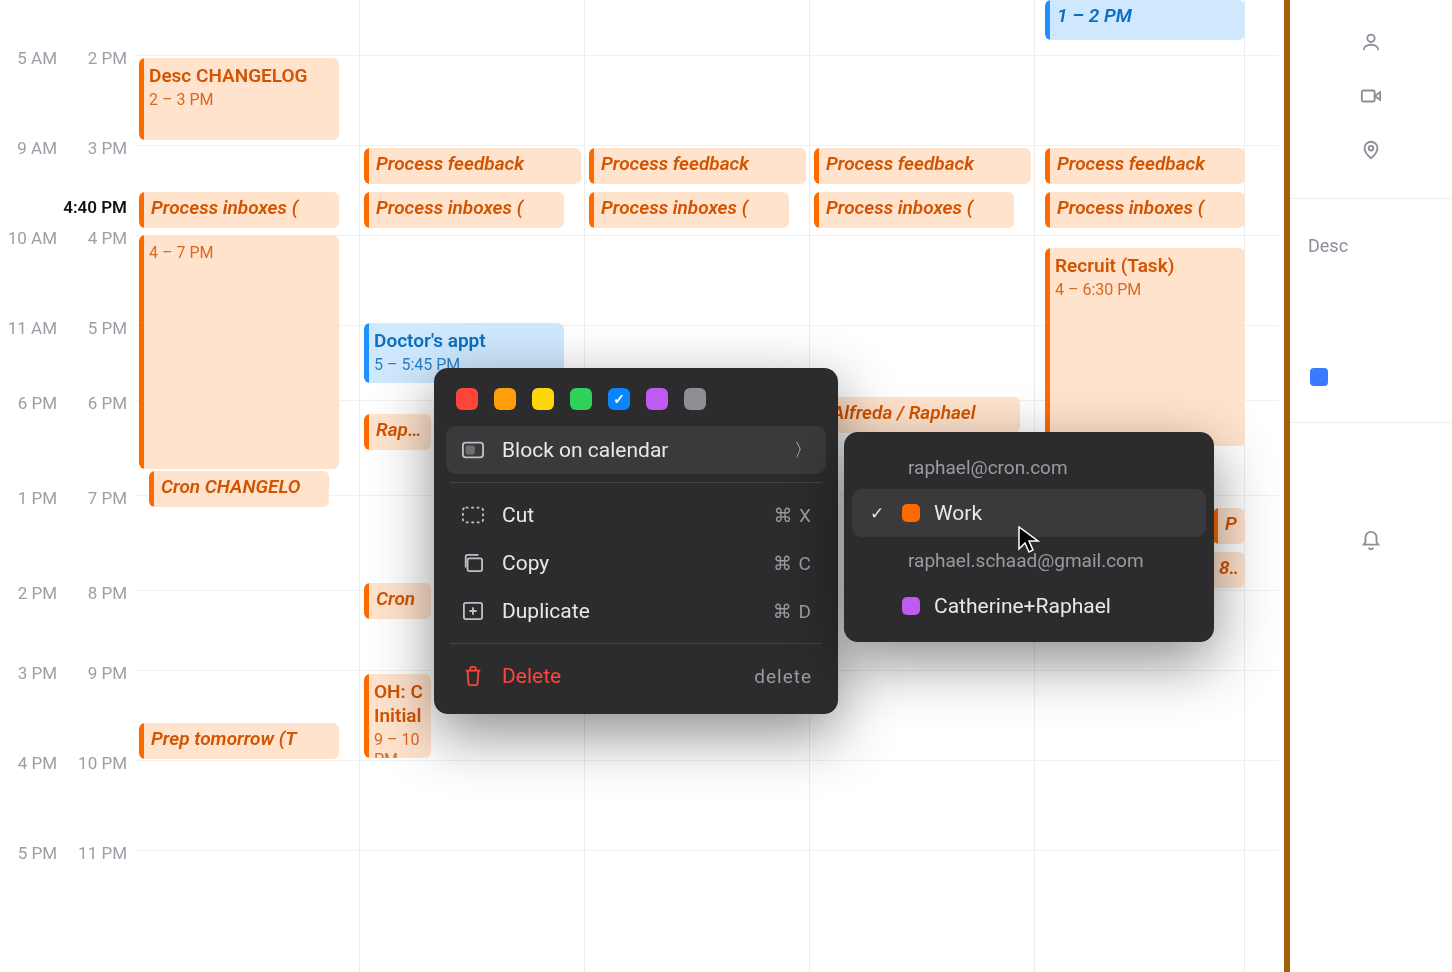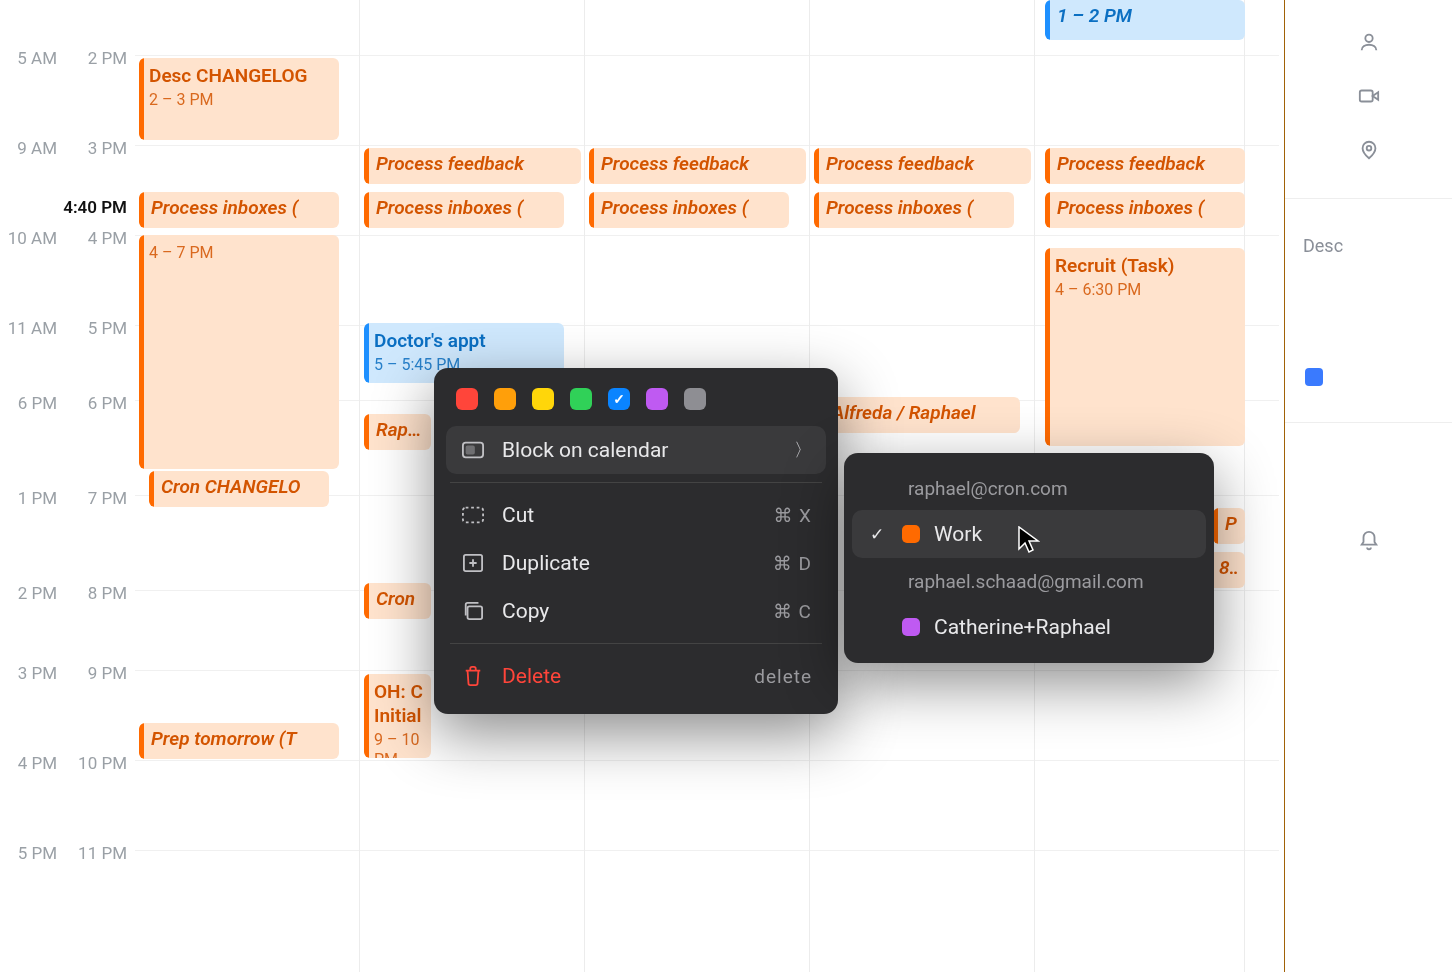--- a/index.html
+++ b/index.html
@@ -28,21 +28,21 @@
   .event-orange { background: #ffe3cd; color: #d35400; }
   .event-orange::before { content:""; position:absolute; left:0; top:0; bottom:0; width:5px; background:#ff6a00; border-radius:6px 0 0 6px; }
   .event-blue { background: #cfe8fd; color: #0b6fc2; }
   .event-blue::before { content:""; position:absolute; left:0; top:0; bottom:0; width:5px; background:#1e90ff; border-radius:6px 0 0 6px; }
   .event-title { font-weight: 600; white-space: nowrap; overflow: hidden; text-overflow: ellipsis; font-style: italic; }
   .event-titlewrap { font-weight: 600; }
   .event-sub { font-size: 16px; opacity: .85; margin-top: 2px; }
   .event-small { padding: 4px 8px 4px 12px; }
 
   
-  .rail { position: absolute; right: 0; top: 0; bottom: 0; width: 168px; border-left: 1px solid #a16207; background: #fff; }
+  .rail { position: absolute; right: 0; top: 0; bottom: 0; width: 168px; border-left: 6px solid #a16207; background: #fff; }
   .rail-inner { display:flex; flex-direction:column; align-items:center; gap:30px; padding-top:30px; }
   .rail-icon { width: 24px; height: 24px; color: #8a8f98; display:flex; align-items:center; justify-content:center; }
   .rail-sep { width: 100%; height:1px; background:#eee; margin: 6px 0; }
   .rail-text { color:#8a8f98; font-size:18px; align-self:flex-start; padding-left:18px; }
   .rail-dot { width:18px; height:18px; border-radius:4px; background:#3a7afe; align-self:flex-start; margin-left:20px; }
   .rail-gap { flex:0 0 52px; }
 
   
   .menu { position: absolute; left: 434px; top: 368px; width: 404px; background: #2c2c2e; color: #e8e8ea; border-radius: 14px; box-shadow: 0 20px 60px rgba(0,0,0,.45); padding: 14px 12px; }
   .swatch-row { display:flex; gap:16px; padding: 6px 10px 16px 10px; }
@@ -51,21 +51,21 @@
   .menu-item { display:flex; align-items:center; gap:16px; padding: 12px 14px; border-radius:10px; font-size:21px; position:relative; }
   .menu-item.hover { background:#3a3a3c; }
   .menu-kbd { position:absolute; right:14px; color:#9b9b9f; font-size:19px; letter-spacing:1px; }
   .menu-chevron { position:absolute; right:14px; color:#c0c0c4; font-size:18px; }
   .menu-sep { height:1px; background:#444; margin:8px 4px; }
   .menu-iconbox { width:26px; height:22px; display:flex; align-items:center; justify-content:center; color:#c0c0c4; }
   .menu-item.danger { color:#ff453a; }
   .menu-item.danger .menu-iconbox { color:#ff453a; }
 
   
-  .submenu { position: absolute; left: 844px; top: 432px; width: 370px; background:#2c2c2e; color:#e8e8ea; border-radius:14px; box-shadow:0 20px 60px rgba(0,0,0,.45); padding: 12px 8px; margin-top: 21px; }
+  .submenu { position: absolute; left: 844px; top: 432px; width: 370px; background:#2c2c2e; color:#e8e8ea; border-radius:14px; box-shadow:0 20px 60px rgba(0,0,0,.45); padding: 12px 8px; }
   .sub-hdr { color:#9b9b9f; font-size:19px; padding: 12px 20px 10px 56px; }
   .sub-item { display:flex; align-items:center; gap:14px; padding:12px 18px; border-radius:10px; font-size:21px; position:relative; }
   .sub-item.hover { background:#3a3a3c; }
   .sub-check { position:absolute; left:18px; color:#e8e8ea; font-size:17px; }
   .sub-dot { width:18px; height:18px; border-radius:5px; margin-left:32px; }
   .sub-dot-nomargin { width:18px; height:18px; border-radius:5px; }
   .sub-indented { padding-left: 50px; }
 
   .cursor { position:absolute; left:1018px; top:526px; pointer-events:none; }
 </style>
@@ -263,36 +263,36 @@
       <svg width="22" height="18" viewBox="0 0 24 18" fill="none" stroke="currentColor" stroke-width="2" stroke-dasharray="3 3">
           <rect x="1" y="1" width="22" height="16" rx="3"></rect>
         </svg>
     </span>
     <span>Cut</span>
     <span class="menu-kbd">⌘ X</span>
   </div>
   <div class="menu-item">
     <span class="menu-iconbox">
       <svg width="22" height="20" viewBox="0 0 24 22" fill="none" stroke="currentColor" stroke-width="2">
+          <rect x="6" y="6" width="16" height="14" rx="2"></rect>
+          <path d="M4 16V4a2 2 0 012-2h12"></path>
+        </svg>
+    </span>
+    <span>Copy</span>
+    <span class="menu-kbd">⌘ C</span>
+  </div>
+  <div class="menu-item">
+    <span class="menu-iconbox">
+      <svg width="22" height="20" viewBox="0 0 24 22" fill="none" stroke="currentColor" stroke-width="2">
           <rect x="2" y="2" width="20" height="18" rx="2"></rect>
           <path d="M12 7v8M8 11h8"></path>
         </svg>
     </span>
     <span>Duplicate</span>
     <span class="menu-kbd">⌘ D</span>
-  </div>
-  <div class="menu-item">
-    <span class="menu-iconbox">
-      <svg width="22" height="20" viewBox="0 0 24 22" fill="none" stroke="currentColor" stroke-width="2">
-          <rect x="6" y="6" width="16" height="14" rx="2"></rect>
-          <path d="M4 16V4a2 2 0 012-2h12"></path>
-        </svg>
-    </span>
-    <span>Copy</span>
-    <span class="menu-kbd">⌘ C</span>
   </div>
   <div class="menu-sep"></div>
   <div class="menu-item danger">
     <span class="menu-iconbox">
       <svg width="20" height="22" viewBox="0 0 22 24" fill="none" stroke="currentColor" stroke-width="2">
           <path d="M3 6h16M8 6V4a2 2 0 012-2h2a2 2 0 012 2v2M5 6l1 14a2 2 0 002 2h6a2 2 0 002-2l1-14"></path>
         </svg>
     </span>
     <span>Delete</span>
     <span class="menu-kbd">delete</span>

